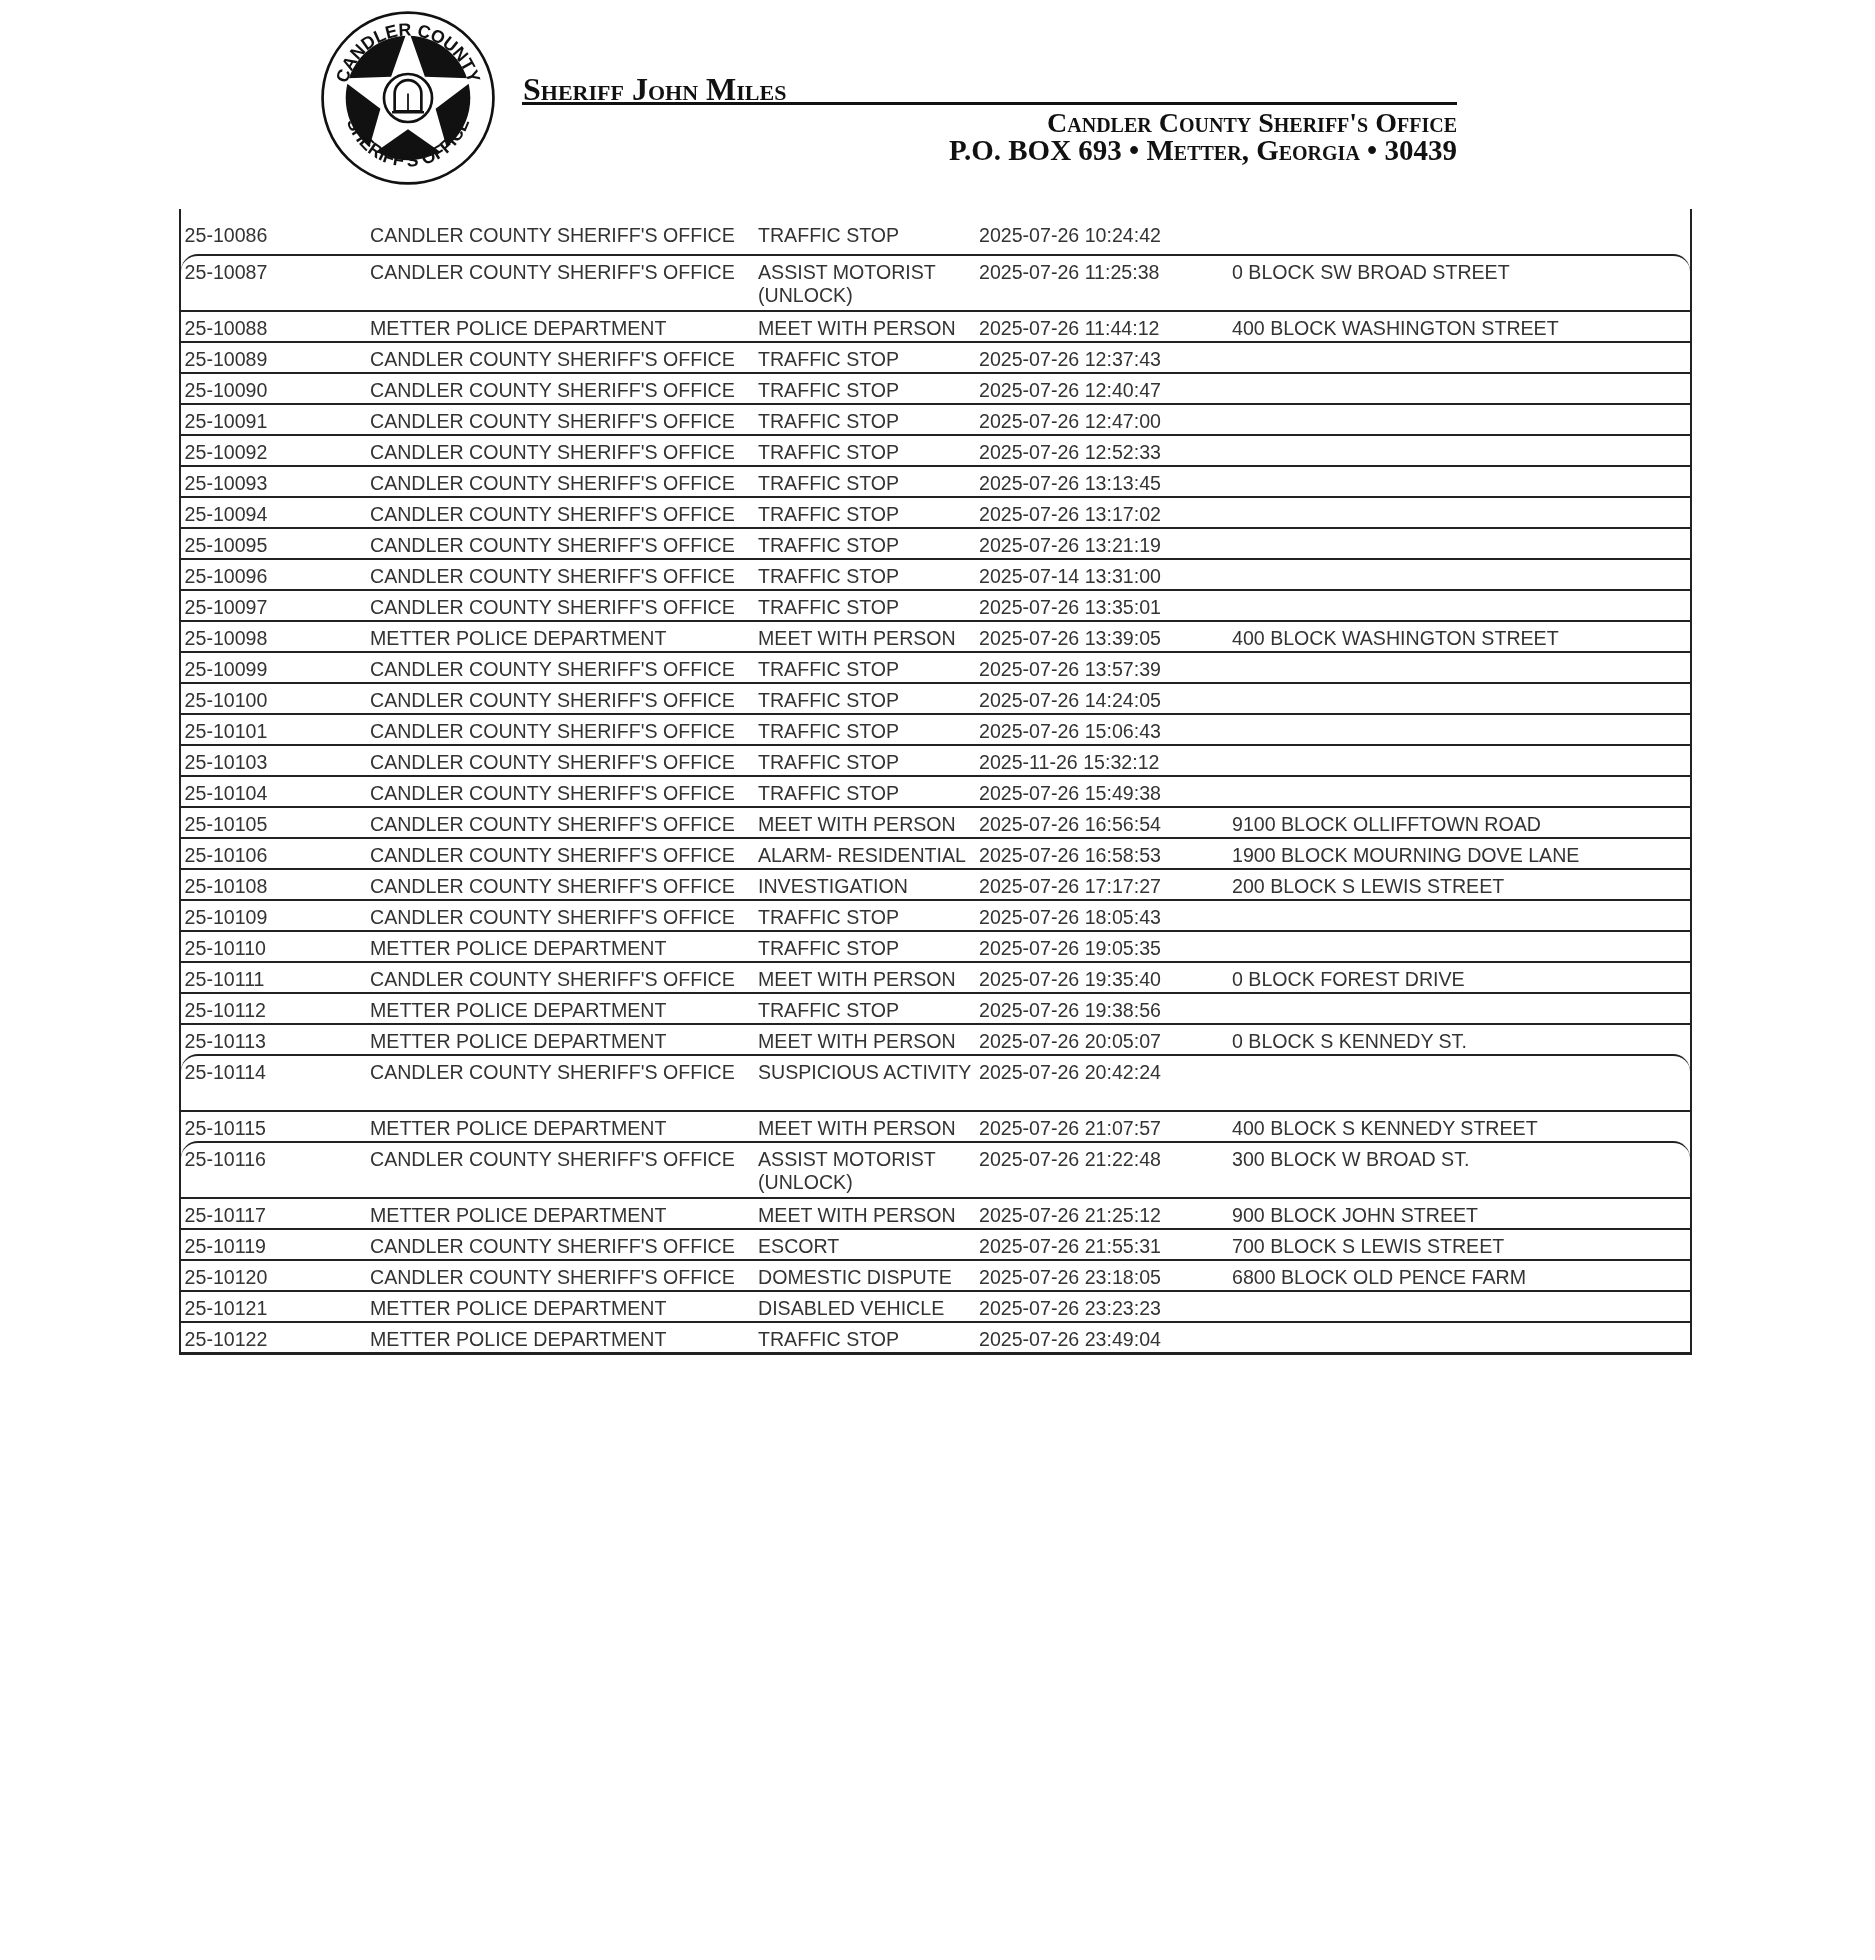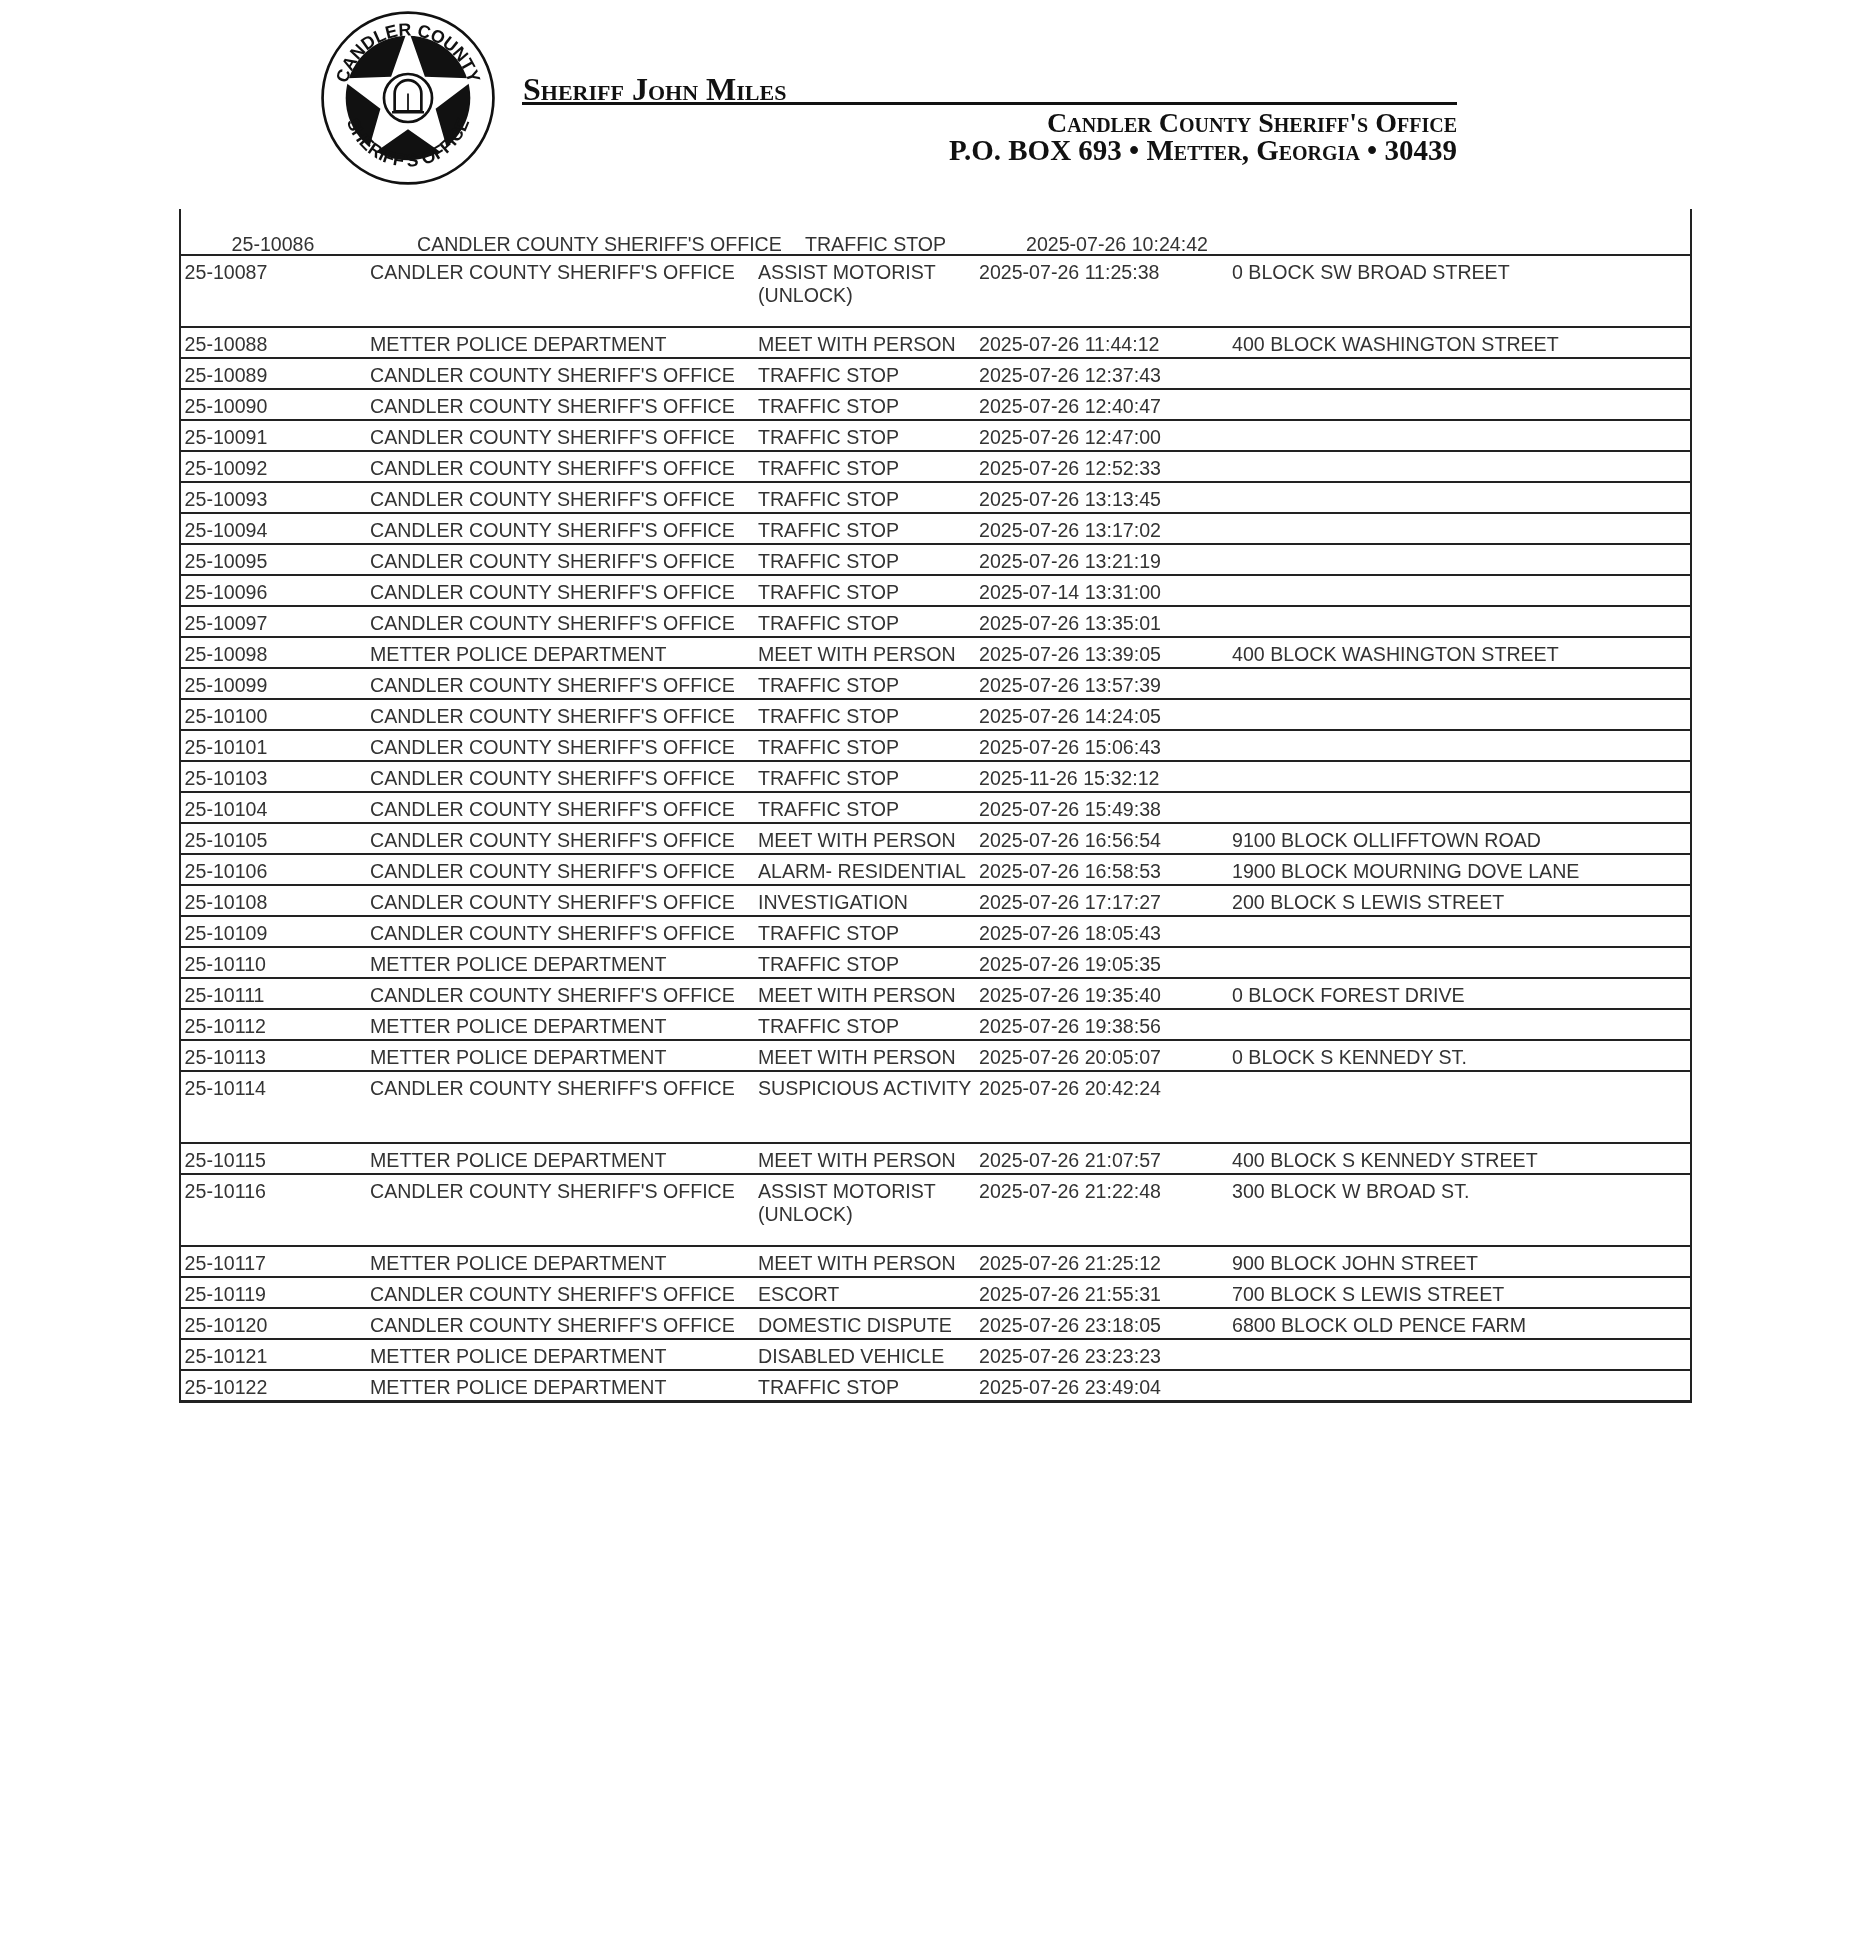--- a/index.html
+++ b/index.html
@@ -11,23 +11,23 @@
   .hdr-rule { position: absolute; left: 522px; top: 102px; width: 935px; height: 2.7px; background: #111; }
   .hdr-office { position: absolute; right: 419px; top: 107px; font-family: "Liberation Serif", "DejaVu Serif", serif;
                 font-weight: bold; font-size: 28px; color: #111; font-variant: small-caps; white-space: nowrap; }
   .hdr-address { position: absolute; right: 419px; top: 134px; font-family: "Liberation Serif", "DejaVu Serif", serif;
                  font-weight: bold; font-size: 29px; color: #111; font-variant: small-caps; white-space: nowrap; }
   .log-table { position: absolute; left: 179px; top: 209px; width: 1513px;
                border-left: 2.7px solid #222; border-right: 2.7px solid #222; border-bottom: 3.6px solid #222;
                box-sizing: border-box; }
   .row { position: relative; height: 31px; border-top: 2.7px solid #222; box-sizing: border-box; }
   .row.first { border-top: none; height: 45px; }
-  .row.tall { height: 72px; }
+  .row.tall { height: 56px; border-radius: 17px; }
   .cell { position: absolute; top: 5.3px; font-size: 19.6px; line-height: 23px; color: #333; white-space: nowrap; }
-  .row.first .cell { top: 24px; margin-left: 47px; }
+  .row.first .cell { top: 15px; }
   .c-id { left: 3.6px; }
   .c-agency { left: 189px; }
   .c-type { left: 577px; white-space: normal; width: 214px; }
   .c-date { left: 798px; }
   .c-loc { left: 1011px; margin-left: 40px; }
 </style>
 </head>
 <body>
 
 <div class="logo">

